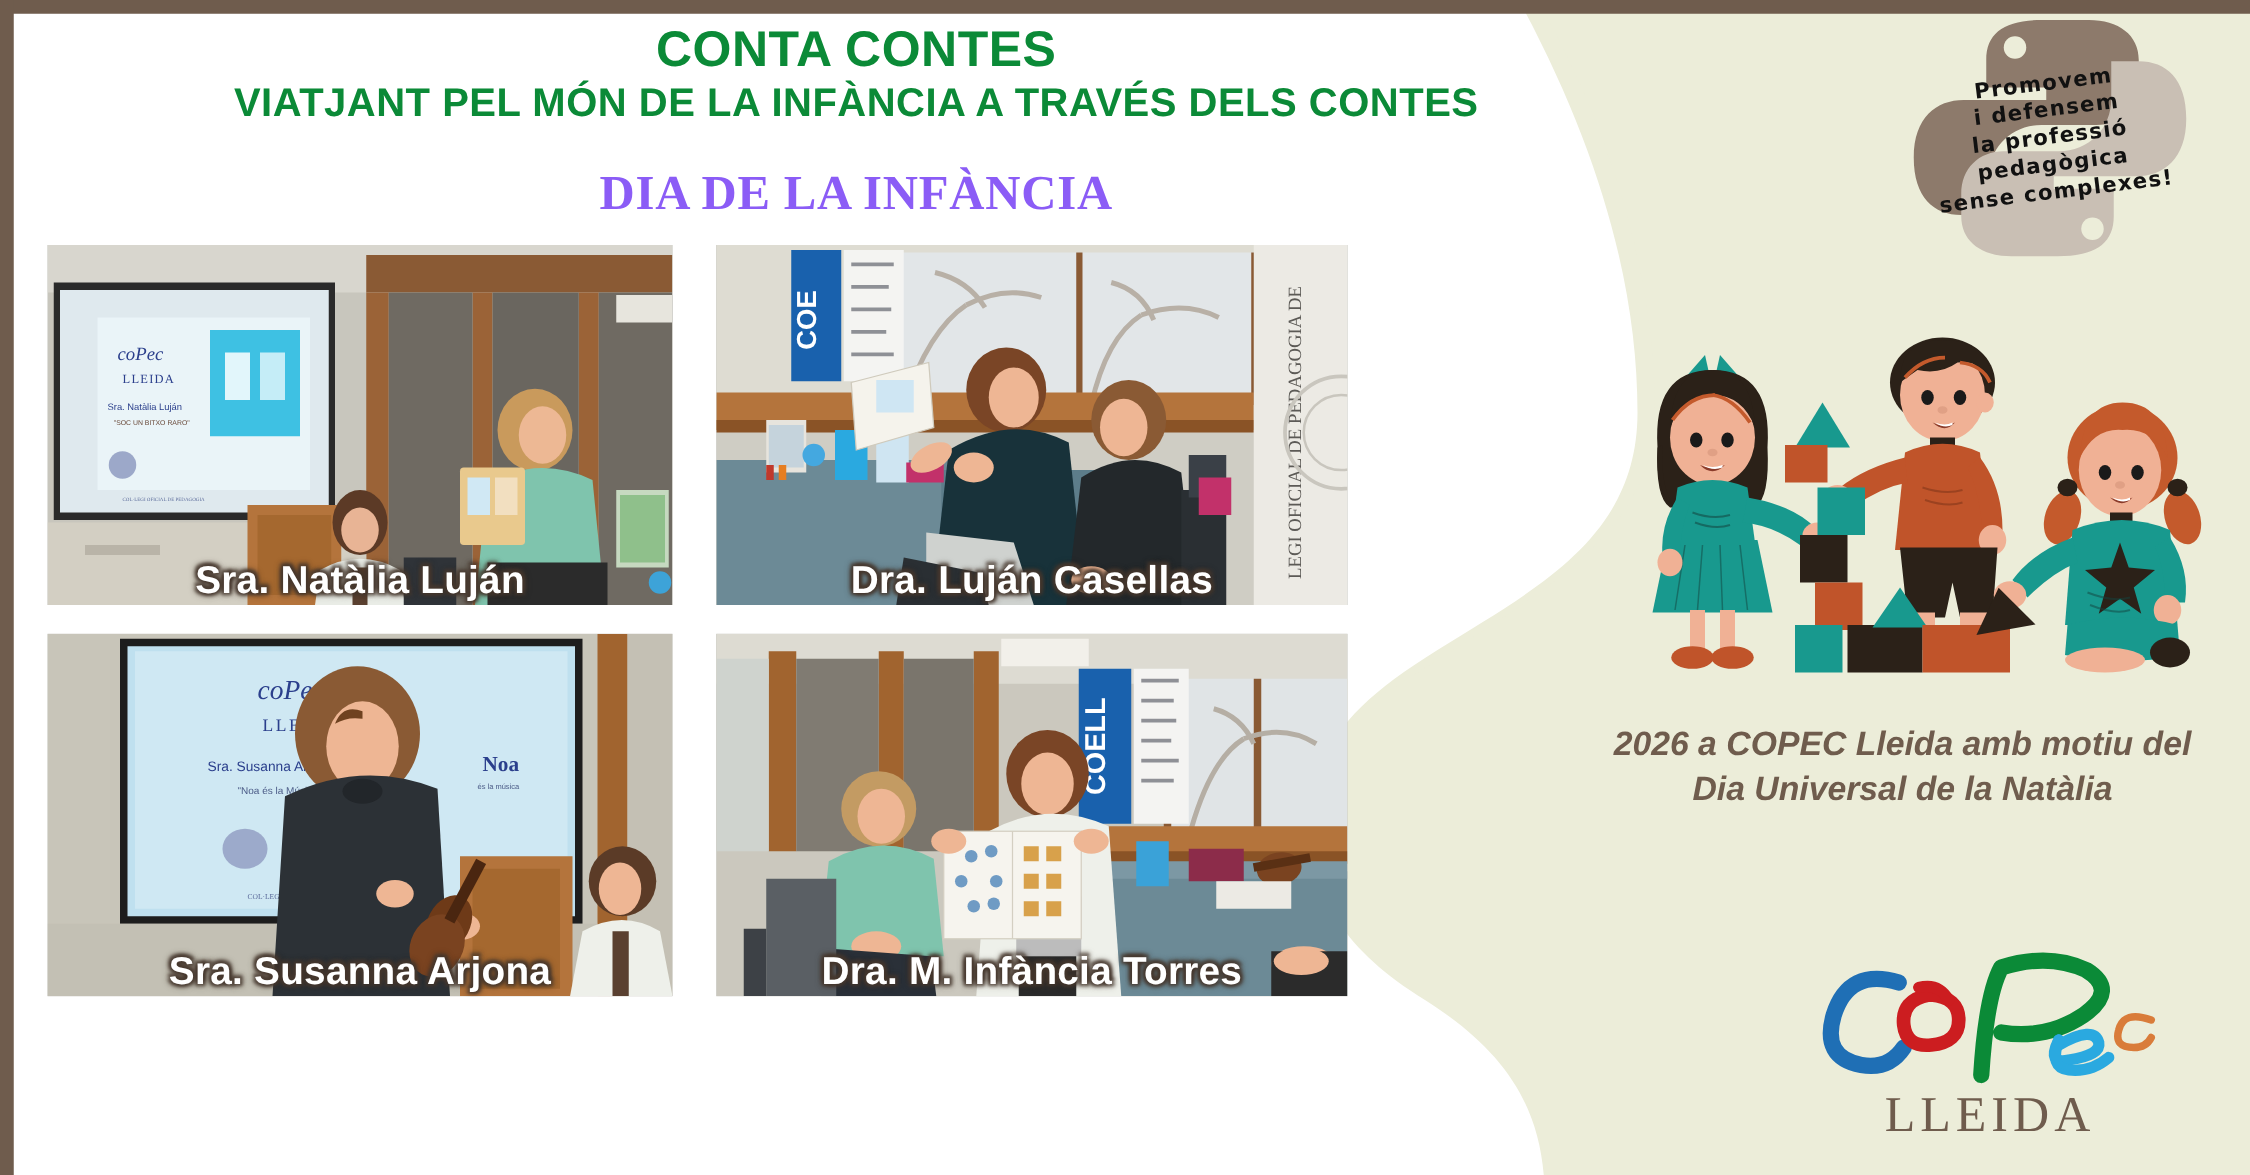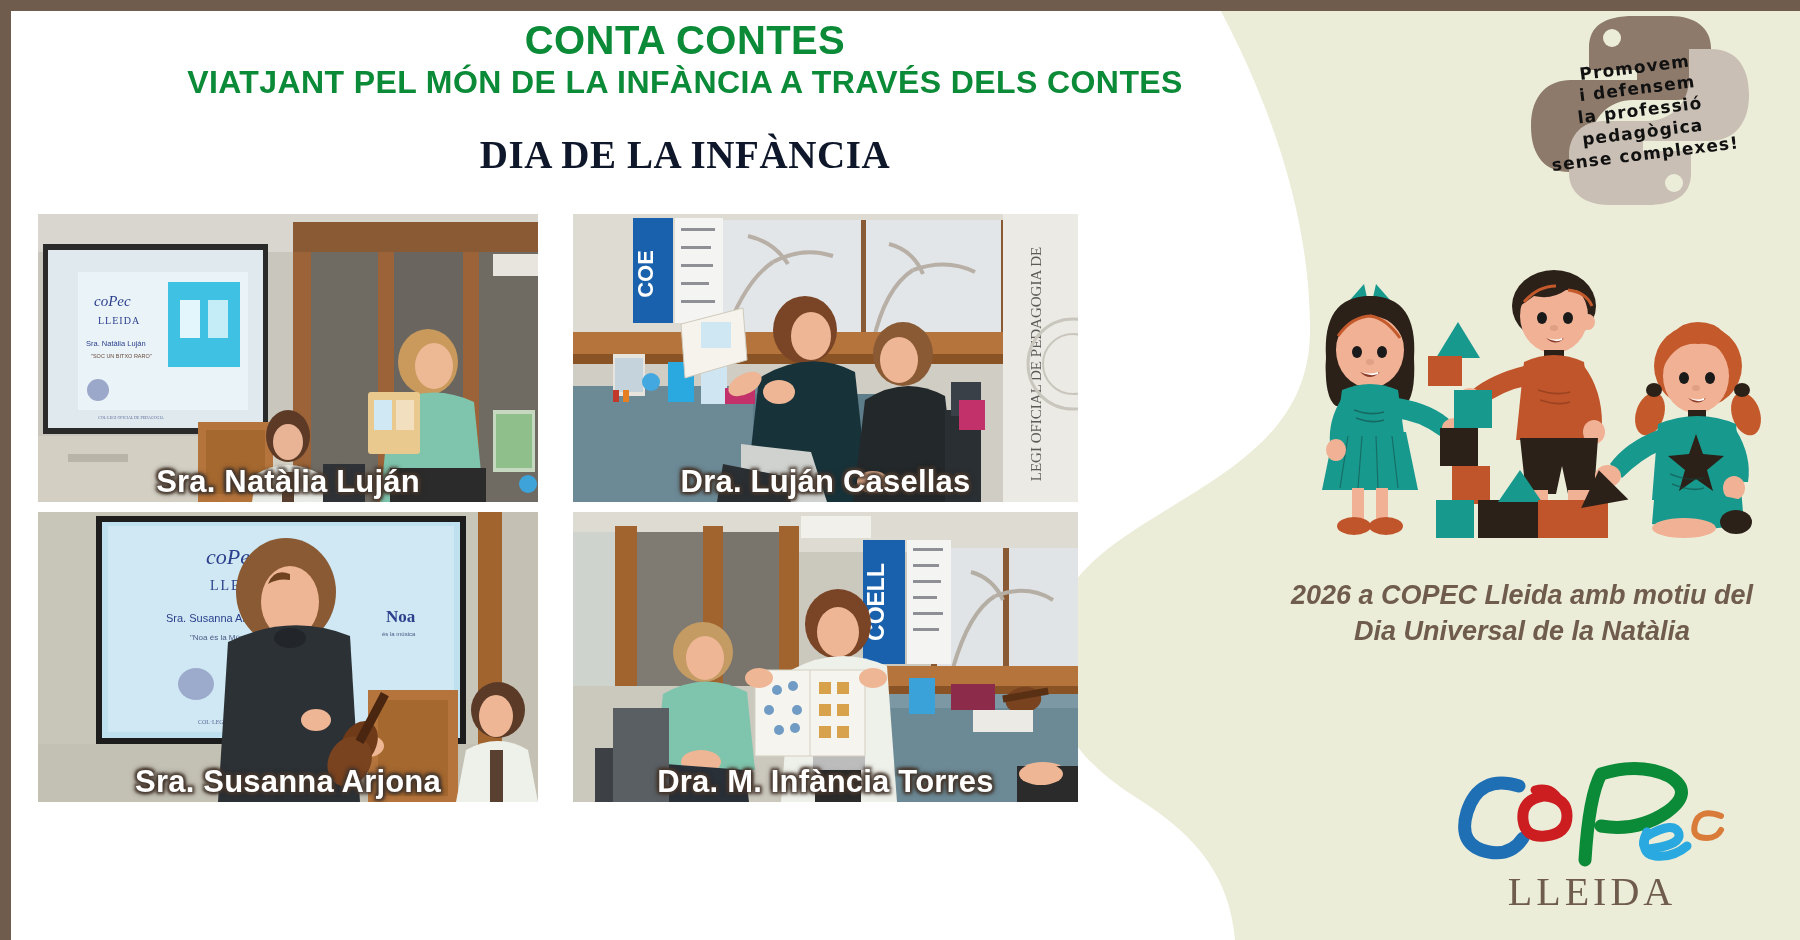--- a/index.html
+++ b/index.html
@@ -49,36 +49,36 @@
   .title-line1, .title-line2 {
     color:#0b8a37;
     font-weight:bold;
     letter-spacing:.4px;
     line-height:1.14;
   }
   .title-line1 { font-size:40px; }
   .title-line2 { font-size:32px; }
   .subtitle {
     margin-top:32px;
-    color:#0f172a;
+    color:#8b5cf6;
     font-family:"Liberation Serif", serif;
     font-weight:bold;
     font-size:39px;
     letter-spacing:.6px;
   }
 
   
   .grid {
     position:absolute;
-    left:38px; top:214px;
+    left:38px; top:196px;
     width:1040px; height:682px;
     display:grid;
     grid-template-columns:500px 505px;
     grid-template-rows:288px 290px;
-    gap:10px 35px;
+    gap:23px 35px;
     z-index:20;
   }
   .photo {
     position:relative;
     overflow:hidden;
     background:#c9c9c4;
   }
   .photo .cap {
     position:absolute;
     left:0; right:0; bottom:2px;

